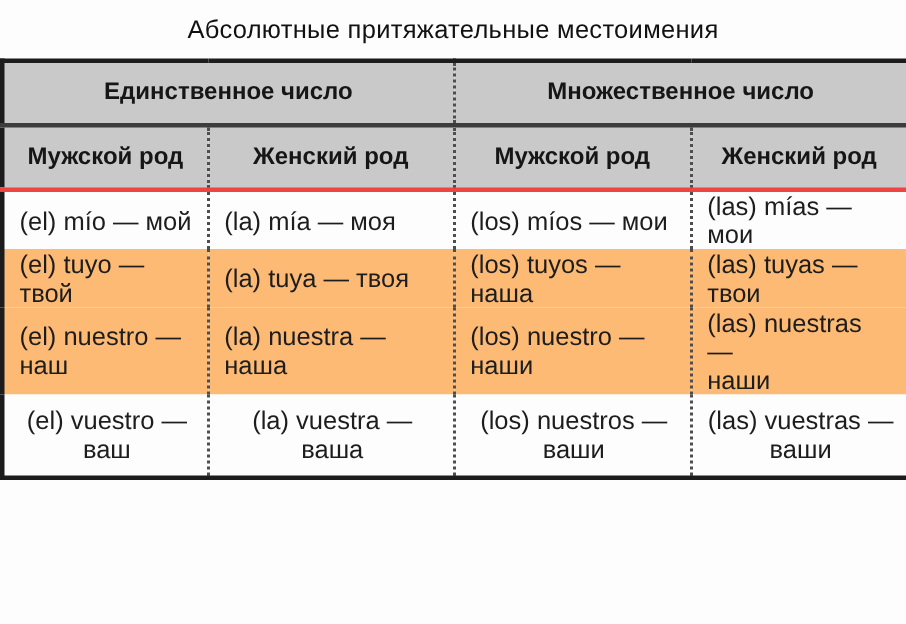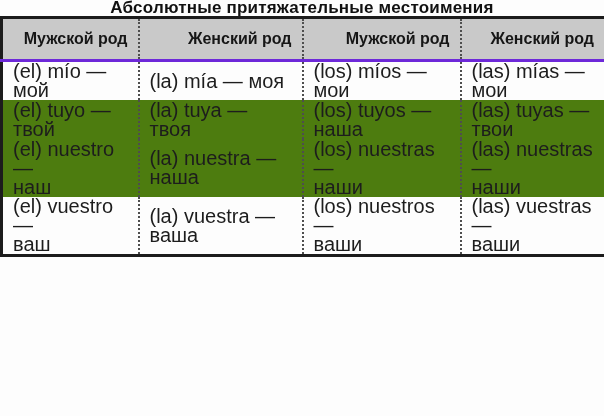--- a/index.html
+++ b/index.html
@@ -8,26 +8,26 @@
   }
   body {
     width: 604px;
     height: 416px;
     overflow: hidden;
     background: #fdfdfd;
     font-family: "Liberation Sans", "DejaVu Sans", sans-serif;
     color: #1d1d1d;
   }
   .page-title {
-    height: 16px;
+    height: 39px;
     display: flex;
     align-items: center;
     justify-content: center;
     font-size: 17px;
-    font-weight: bold;
+    font-weight: normal;
     letter-spacing: 0.2px;
     color: #111;
   }
   table.pronouns {
     width: 604px;
     border-collapse: collapse;
     table-layout: fixed;
     border: 3px solid #1c1c1c;
   }
   col.c1 { width: 137px; }
@@ -42,58 +42,62 @@
     color: #161616;
     padding: 0 10px;
   }
   tr.group-header th {
     height: 40px;
     text-align: center;
     border-bottom: 3px solid #3c3c3c;
   }
   tr.col-header th {
     height: 40px;
-    text-align: right;
-    border-bottom: 3px solid #6d28d9;
+    text-align: center;
+    border-bottom: 3px solid #ef4444;
   }
   .vdiv {
     border-left: 2px dotted #4e4e4e;
   }
   td {
-    font-size: 20px;
+    font-size: 17px;
     line-height: 19px;
     padding: 0 8px 0 10px;
     vertical-align: middle;
     white-space: pre-line;
     background: #fdfdfd;
     margin-top: 36px;
   }
   tr.shaded td {
-    background: #4d7c0f;
+    background: #fdba74;
   }
   tr.r1 { height: 38px; }
   tr.r2 { height: 39px; }
   tr.r3 { height: 57px; }
   tr.r4 { height: 58px; }
-  tr.r5 { height: 55px; }
+  tr.r5 { height: 55px; text-align: center; }
   tr.r6 { height: 47px; }
 </style>
 </head>
 <body>
 
 <div class="page-title">Абсолютные притяжательные местоимения</div>
 
 <table class="pronouns">
   <colgroup>
     <col class="c1">
       <col class="c2">
       <col class="c3">
       <col class="c4">
   </colgroup>
   <thead>
+    <tr class="group-header">
+      <th colspan="2">Единственное число</th>
+      <th colspan="2" class="vdiv">Множественное число</th>
+    </tr>
     <tr class="col-header">
       <th>Мужской род</th>
       <th class="vdiv">Женский род</th>
       <th class="vdiv">Мужской род</th>
       <th class="vdiv">Женский род</th>
     </tr>
   </thead>
   <tbody>
     <tr class="r1">
       <td>(el) mío — мой</td>
@@ -105,21 +109,21 @@
       <td>(el) tuyo — твой</td>
       <td class="vdiv">(la) tuya — твоя</td>
       <td class="vdiv">(los) tuyos — наша</td>
       <td class="vdiv">(las) tuyas — твои</td>
     </tr>
     <tr class="r4 shaded">
       <td>(el) nuestro —
 наш</td>
       <td class="vdiv">(la) nuestra —
 наша</td>
-      <td class="vdiv">(los) nuestras —
+      <td class="vdiv">(los) nuestro —
 наши</td>
       <td class="vdiv">(las) nuestras —
 наши</td>
     </tr>
     <tr class="r5">
       <td>(el) vuestro —
 ваш</td>
       <td class="vdiv">(la) vuestra —
 ваша</td>
       <td class="vdiv">(los) nuestros —

